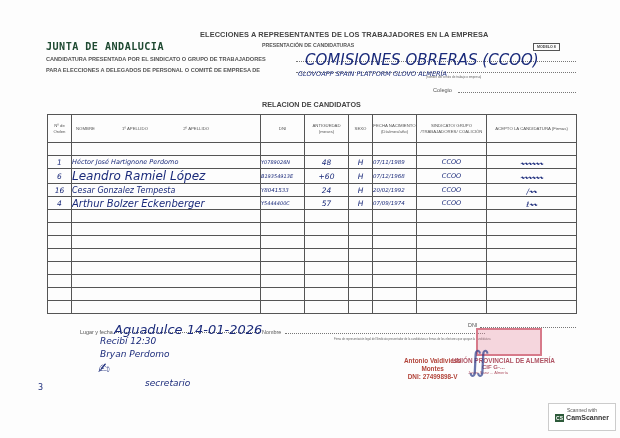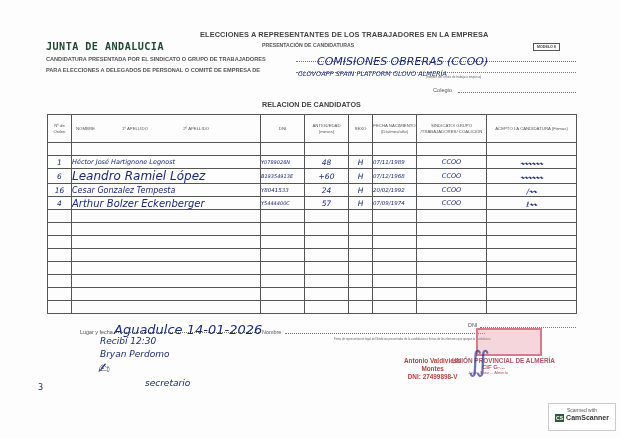--- a/index.html
+++ b/index.html
@@ -32,21 +32,21 @@
 </head>
 <body>
 
 <div class="abs title">ELECCIONES A REPRESENTANTES DE LOS TRABAJADORES EN LA EMPRESA</div>
 <div class="abs subtitle">PRESENTACIÓN DE CANDIDATURAS</div>
 <div class="abs logo">JUNTA DE ANDALUCIA</div>
 <div class="abs modelo">MODELO 8</div>
 
 <div class="abs line-label" style="left:46px;top:56px;">CANDIDATURA PRESENTADA POR EL SINDICATO O GRUPO DE TRABAJADORES</div>
 <div class="abs dotted" style="left:296px;top:51px;width:280px;height:10px;">
-  <span class="hand" style="font-size:11px;margin-left:21px;">COMISIONES OBRERAS (CCOO)</span>
+  <span class="hand" style="font-size:15px;margin-left:9px;">COMISIONES OBRERAS (CCOO)</span>
 </div>
 
 <div class="abs line-label" style="left:46px;top:67px;">PARA ELECCIONES A DELEGADOS DE PERSONAL O COMITÉ DE EMPRESA DE</div>
 <div class="abs dotted" style="left:296px;top:62px;width:280px;height:10px;">
   <span class="hand" style="font-size:6.5px;margin-left:2px;">GLOVOAPP SPAIN PLATFORM   GLOVO ALMERÍA</span>
 </div>
 <div class="abs tiny" style="left:426px;top:75px;">(nombre del centro de trabajo o empresa)</div>
 
 <div class="abs line-label" style="left:433px;top:87px;font-weight:normal;">Colegio</div>
 <div class="abs dotted" style="left:458px;top:84px;width:118px;height:8px;"></div>
@@ -86,21 +86,21 @@
         <td class="hw"></td>
         <td class="hw"></td>
         <td class="hw c"></td>
         <td class="hw c"></td>
         <td class="hw"></td>
         <td class="hw c"></td>
         <td class="hw c"></td>
       </tr>
     <tr>
         <td class="hw c">1</td>
-        <td class="hw" style="font-size:6.5px;">Héctor José Hartignone Legnost</td>
+        <td class="hw" style="font-size:6.5px;">Héctor José Hartignone Perdomo</td>
         <td class="hw" style="font-size:5px;">Y0789026N</td>
         <td class="hw c">48</td>
         <td class="hw c">H</td>
         <td class="hw" style="font-size:5.5px;">07/11/1989</td>
         <td class="hw c" style="font-size:6.5px;">CCOO</td>
         <td class="hw c sig">〰〰〰</td>
       </tr>
     <tr>
         <td class="hw c">6</td>
         <td class="hw" style="font-size:12px;">Leandro Ramiel López</td>

